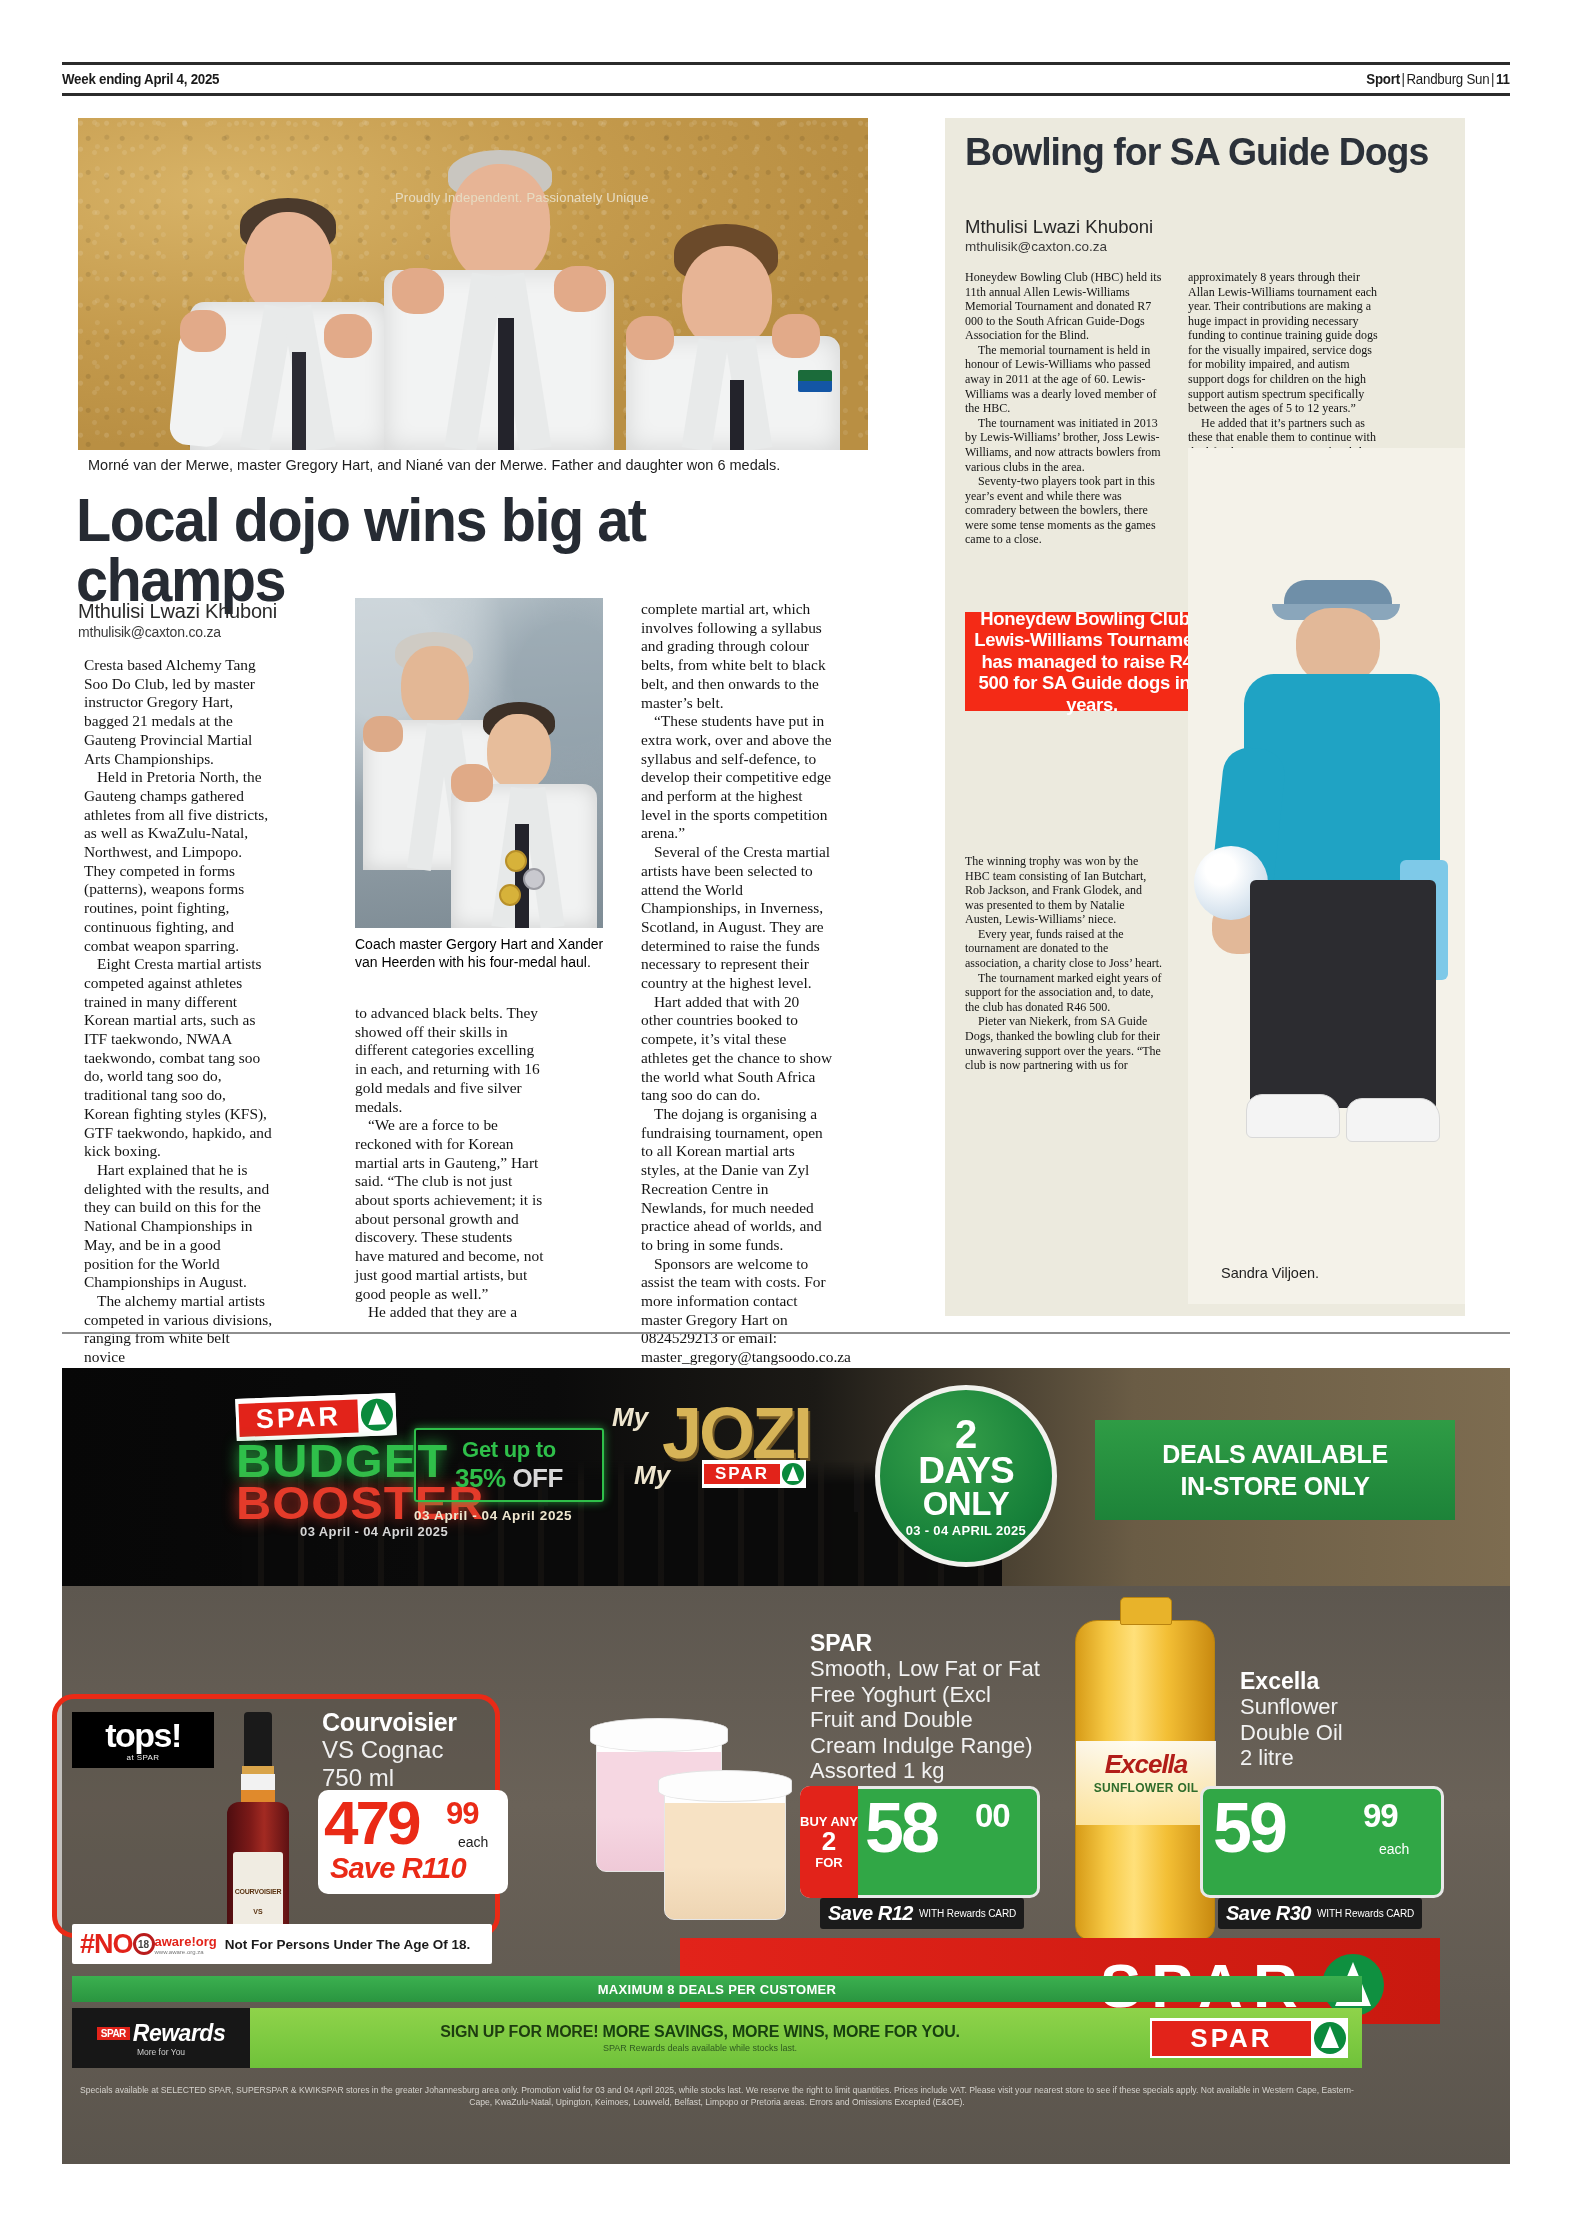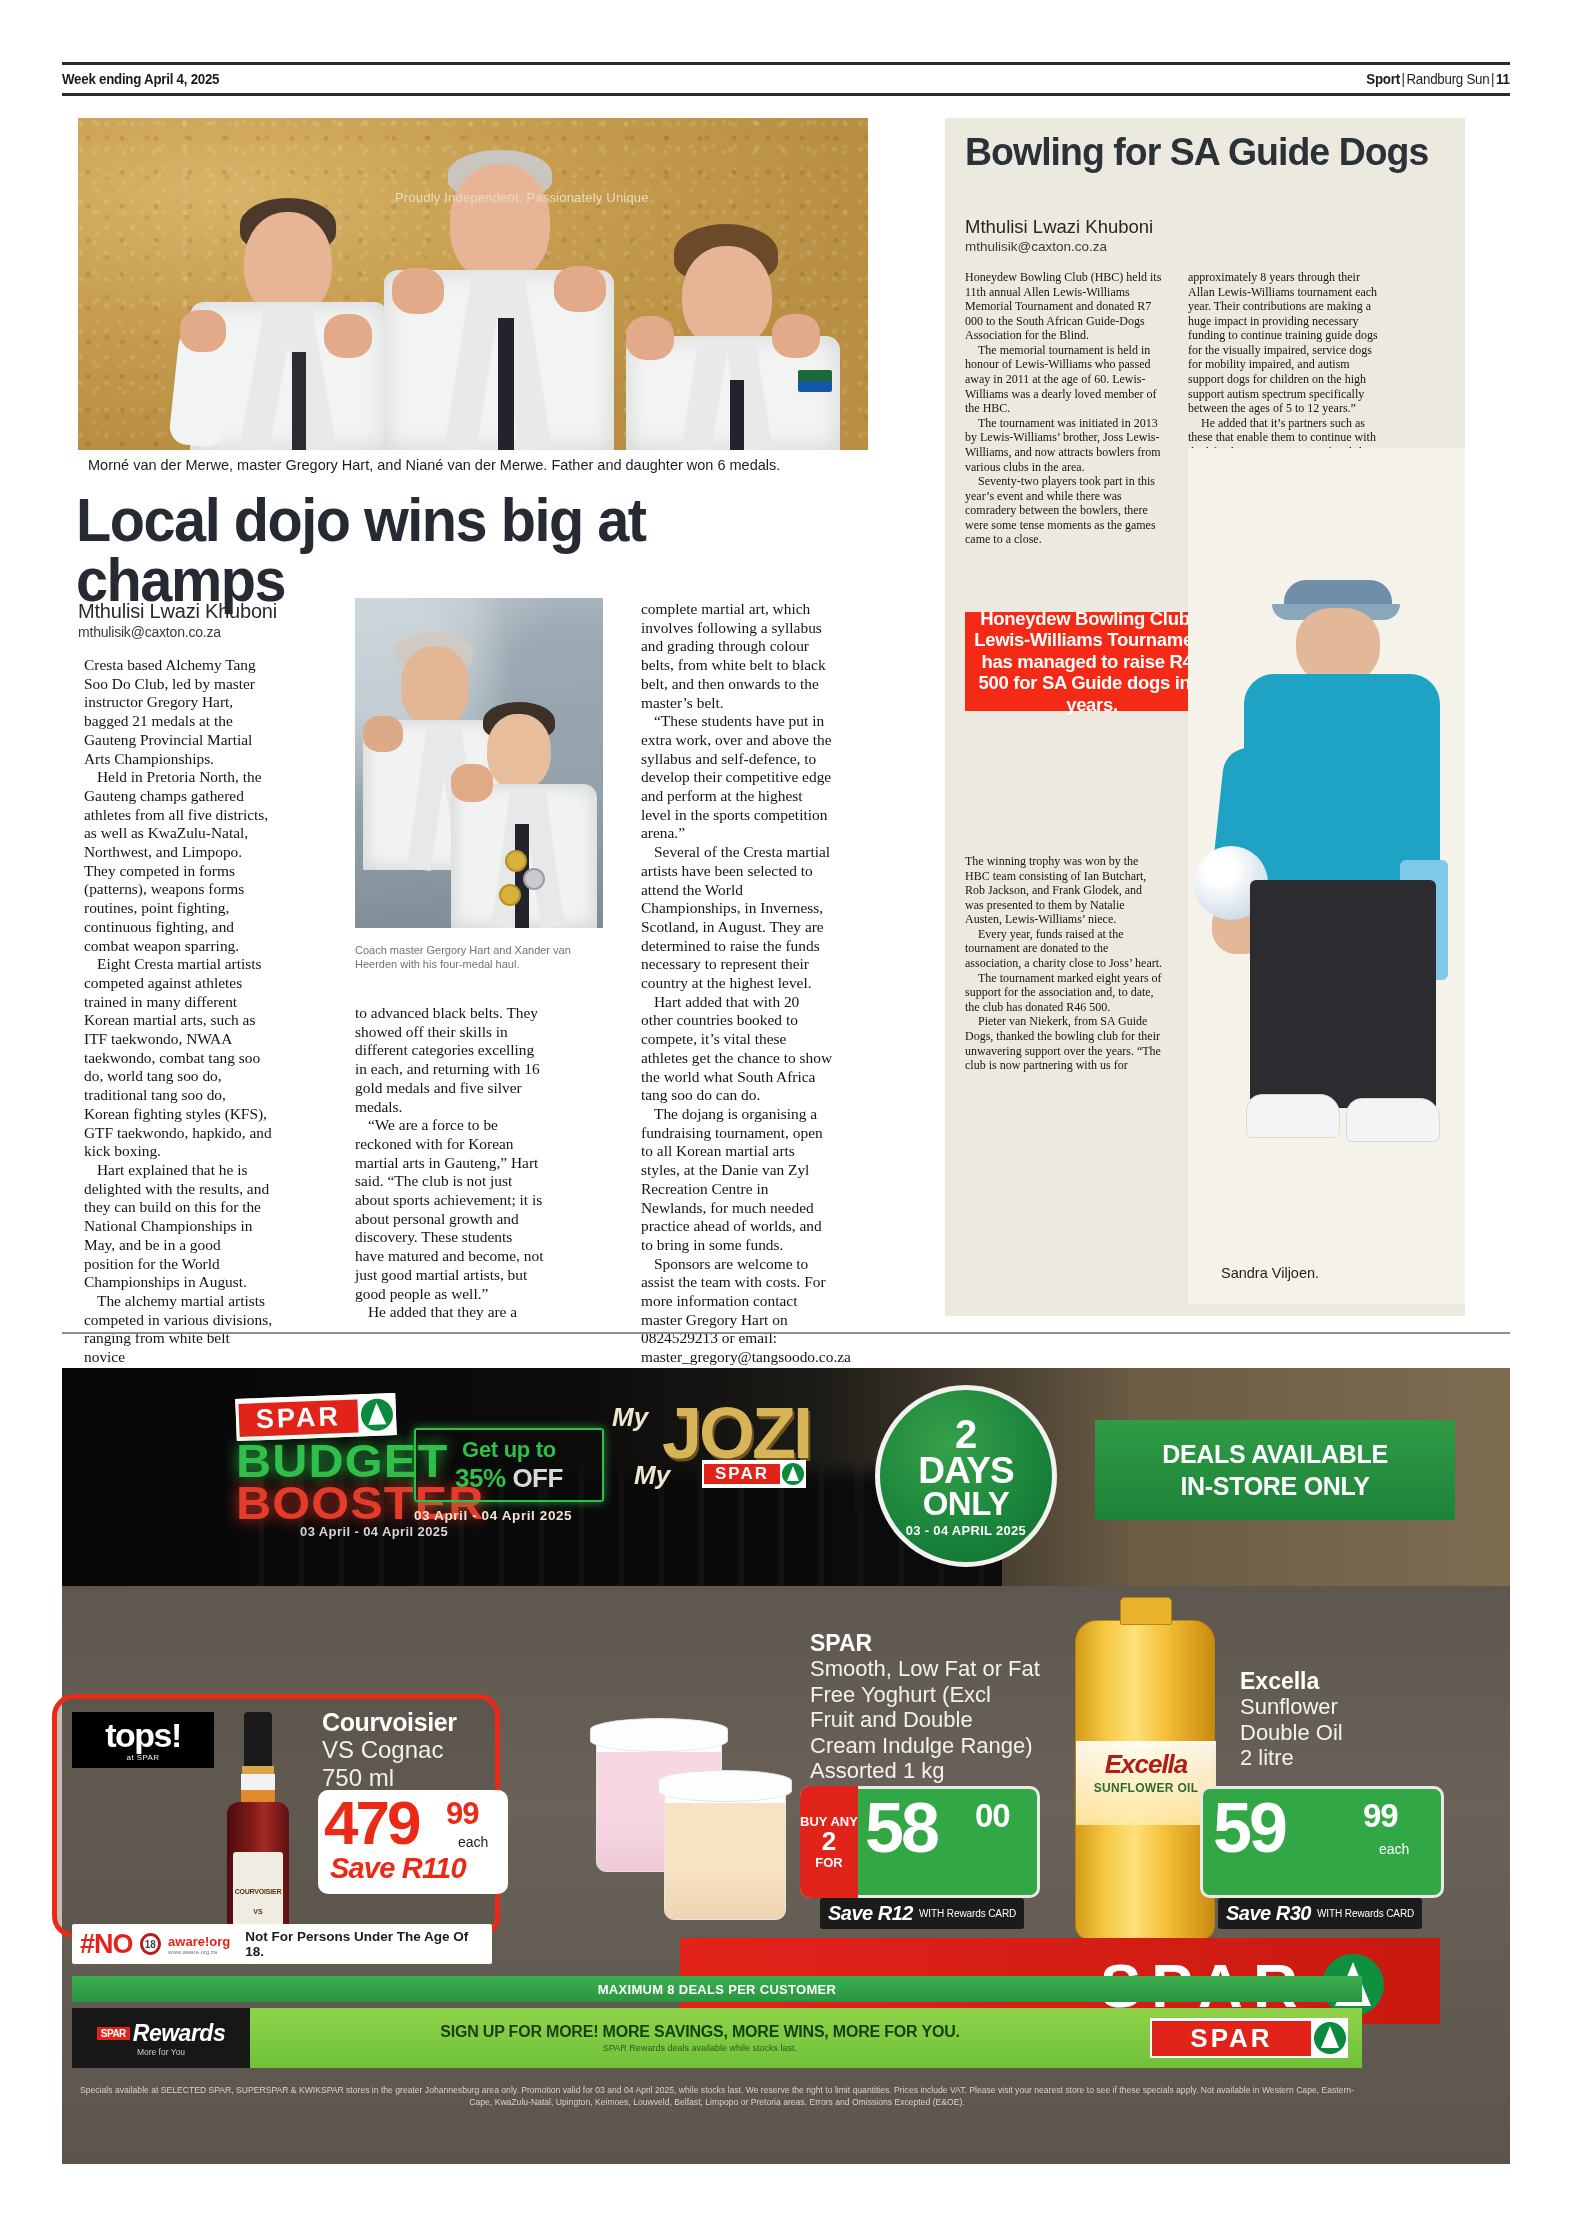--- a/index.html
+++ b/index.html
@@ -105,21 +105,21 @@
   }
   .inner-photo .blur {
     position:absolute; inset:0; opacity:.55;
     background:
       radial-gradient(ellipse at 12% 18%, #dfe6ea 0 16%, transparent 40%),
       radial-gradient(ellipse at 86% 26%, #8fa0ab 0 18%, transparent 46%),
       radial-gradient(ellipse at 60% 8%, #cfd8dd 0 14%, transparent 40%);
   }
   .inner-caption {
     position: absolute; left: 355px; top: 936px; width: 252px;
-    font-size: 11px; color: #737373; line-height: 1.25; margin-top: 8px;
+    font-size: 14px; color: #000000; line-height: 1.25;
   }
 
   
   .right-box {
     position: absolute; left: 945px; top: 118px; width: 520px; height: 1198px;
     background: #eceade;
   }
   .right-headline {
     position: absolute; left: 20px; top: 14px; width: 490px;
     font-size: 39px; line-height: 1.02; color: #2b3139;
@@ -323,21 +323,21 @@
   }
   .price-cour .big { position:absolute; left:6px; top:2px; font-size:62px; font-weight:bold;
                      color:#ea2a16; letter-spacing:-3px; line-height:1;}
   .price-cour .cent{ position:absolute; left:128px; top:6px; font-size:31px; font-weight:bold;
                      color:#ea2a16; letter-spacing:-1px;}
   .price-cour .each{ position:absolute; left:140px; top:44px; font-size:14px; color:#1c1c1c;}
   .price-cour .save{ position:absolute; left:12px; top:62px; font-size:29px; font-weight:bold;
                      font-style:italic; color:#ea2a16; letter-spacing:-.8px;}
   .no18 {
     position:absolute; left:72px; top:1924px; width:420px; height:40px;
-    background:#fff; display:flex; align-items:center; gap:7px; padding:0 8px;
+    background:#fff; display:flex; align-items:center; padding:0 8px;
     border-radius:2px;
   }
   .no18 .hash { font-size:27px; font-weight:bold; color:#e2231a; letter-spacing:-1px;}
   .no18 .circ { width:22px; height:22px; border:3px solid #b91c1c; border-radius:50%;
                 display:flex; align-items:center; justify-content:center;
                 font-size:10px; font-weight:bold; color:#444; }
   .no18 .aware{ font-size:13px; font-weight:bold; color:#e2231a; }
   .no18 .aware small { display:block; font-size:6px; color:#777; font-weight:normal; }
   .no18 .txt  { font-size:13.5px; font-weight:bold; color:#1b1b1b; margin-left:8px;}
 

